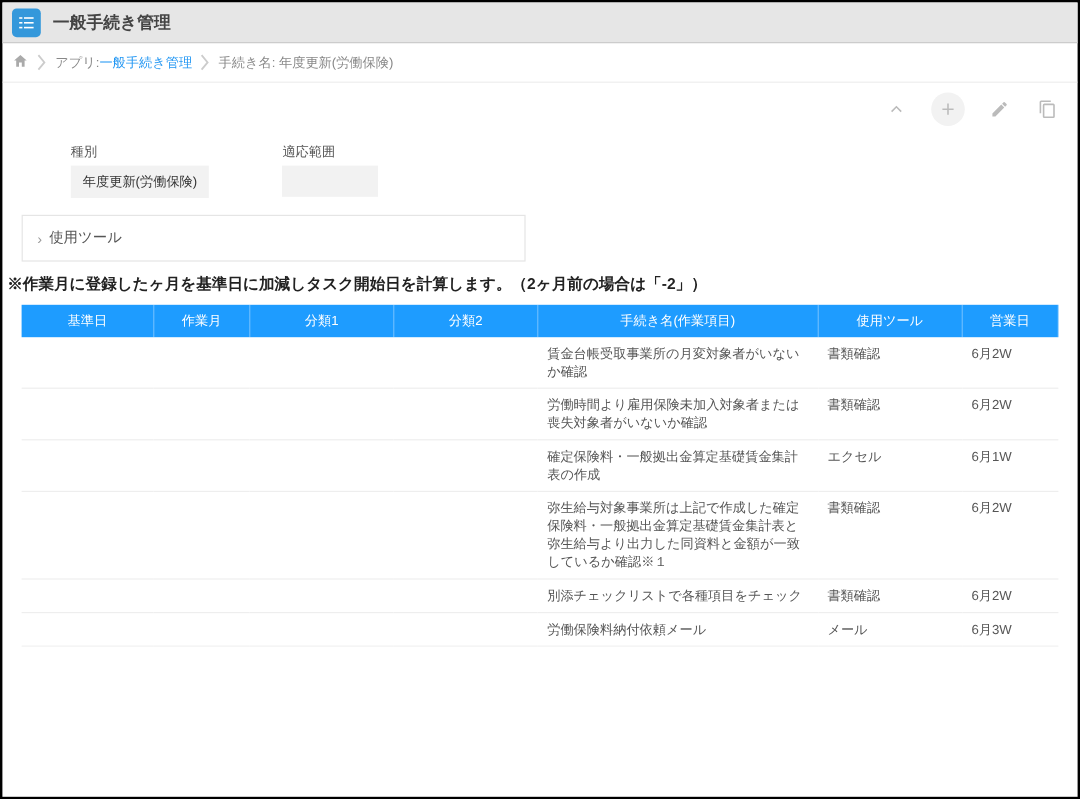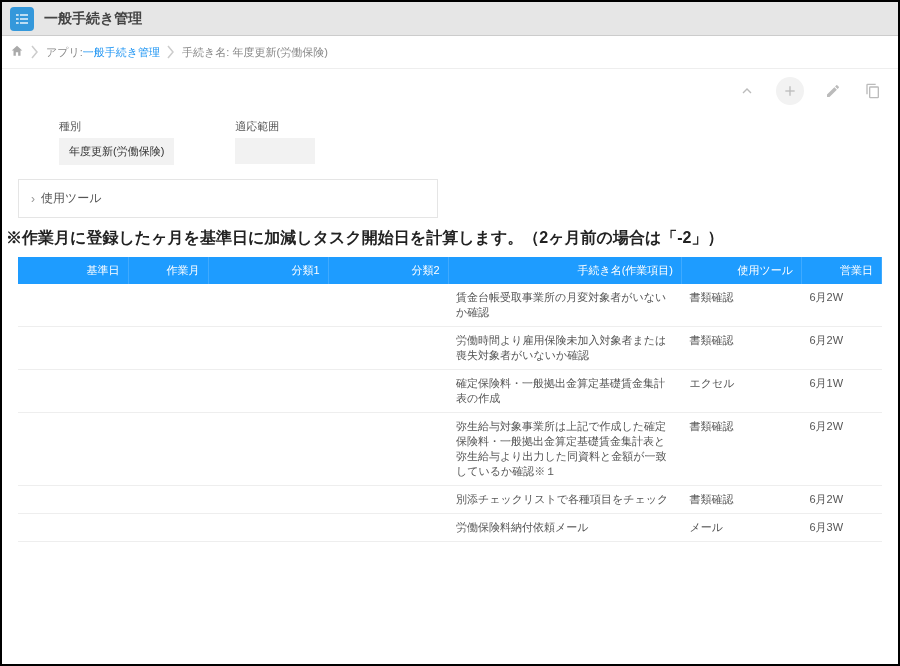--- a/index.html
+++ b/index.html
@@ -96,36 +96,36 @@
       padding: 10px 12px;
       font-size: 12px;
       color: #555;
       margin-bottom: 10px;
       display: flex;
       align-items: center;
       width: 420px;
     }
     .collapsible .chev { margin-right: 6px; color: #999; }
     .note {
-      font-size: 16px;
+      font-size: 13px;
       font-weight: bold;
       color: #222;
       margin: 10px 0 8px 0;
     }
     .note-wrap { margin-left: -16px; padding-left: 4px; }
     table.data {
       width: 100%;
       border-collapse: collapse;
       font-size: 11px;
     }
     table.data th {
       background: #1e9cff;
       color: #fff;
       font-weight: normal;
-      text-align: right;
+      text-align: center;
       padding: 6px 8px;
       border-right: 1px solid rgba(255,255,255,0.15);
     }
     table.data td {
       border-bottom: 1px solid #eee;
       padding: 6px 8px;
       vertical-align: top;
       color: #555;
     }
     table.data tbody tr td:first-child,

